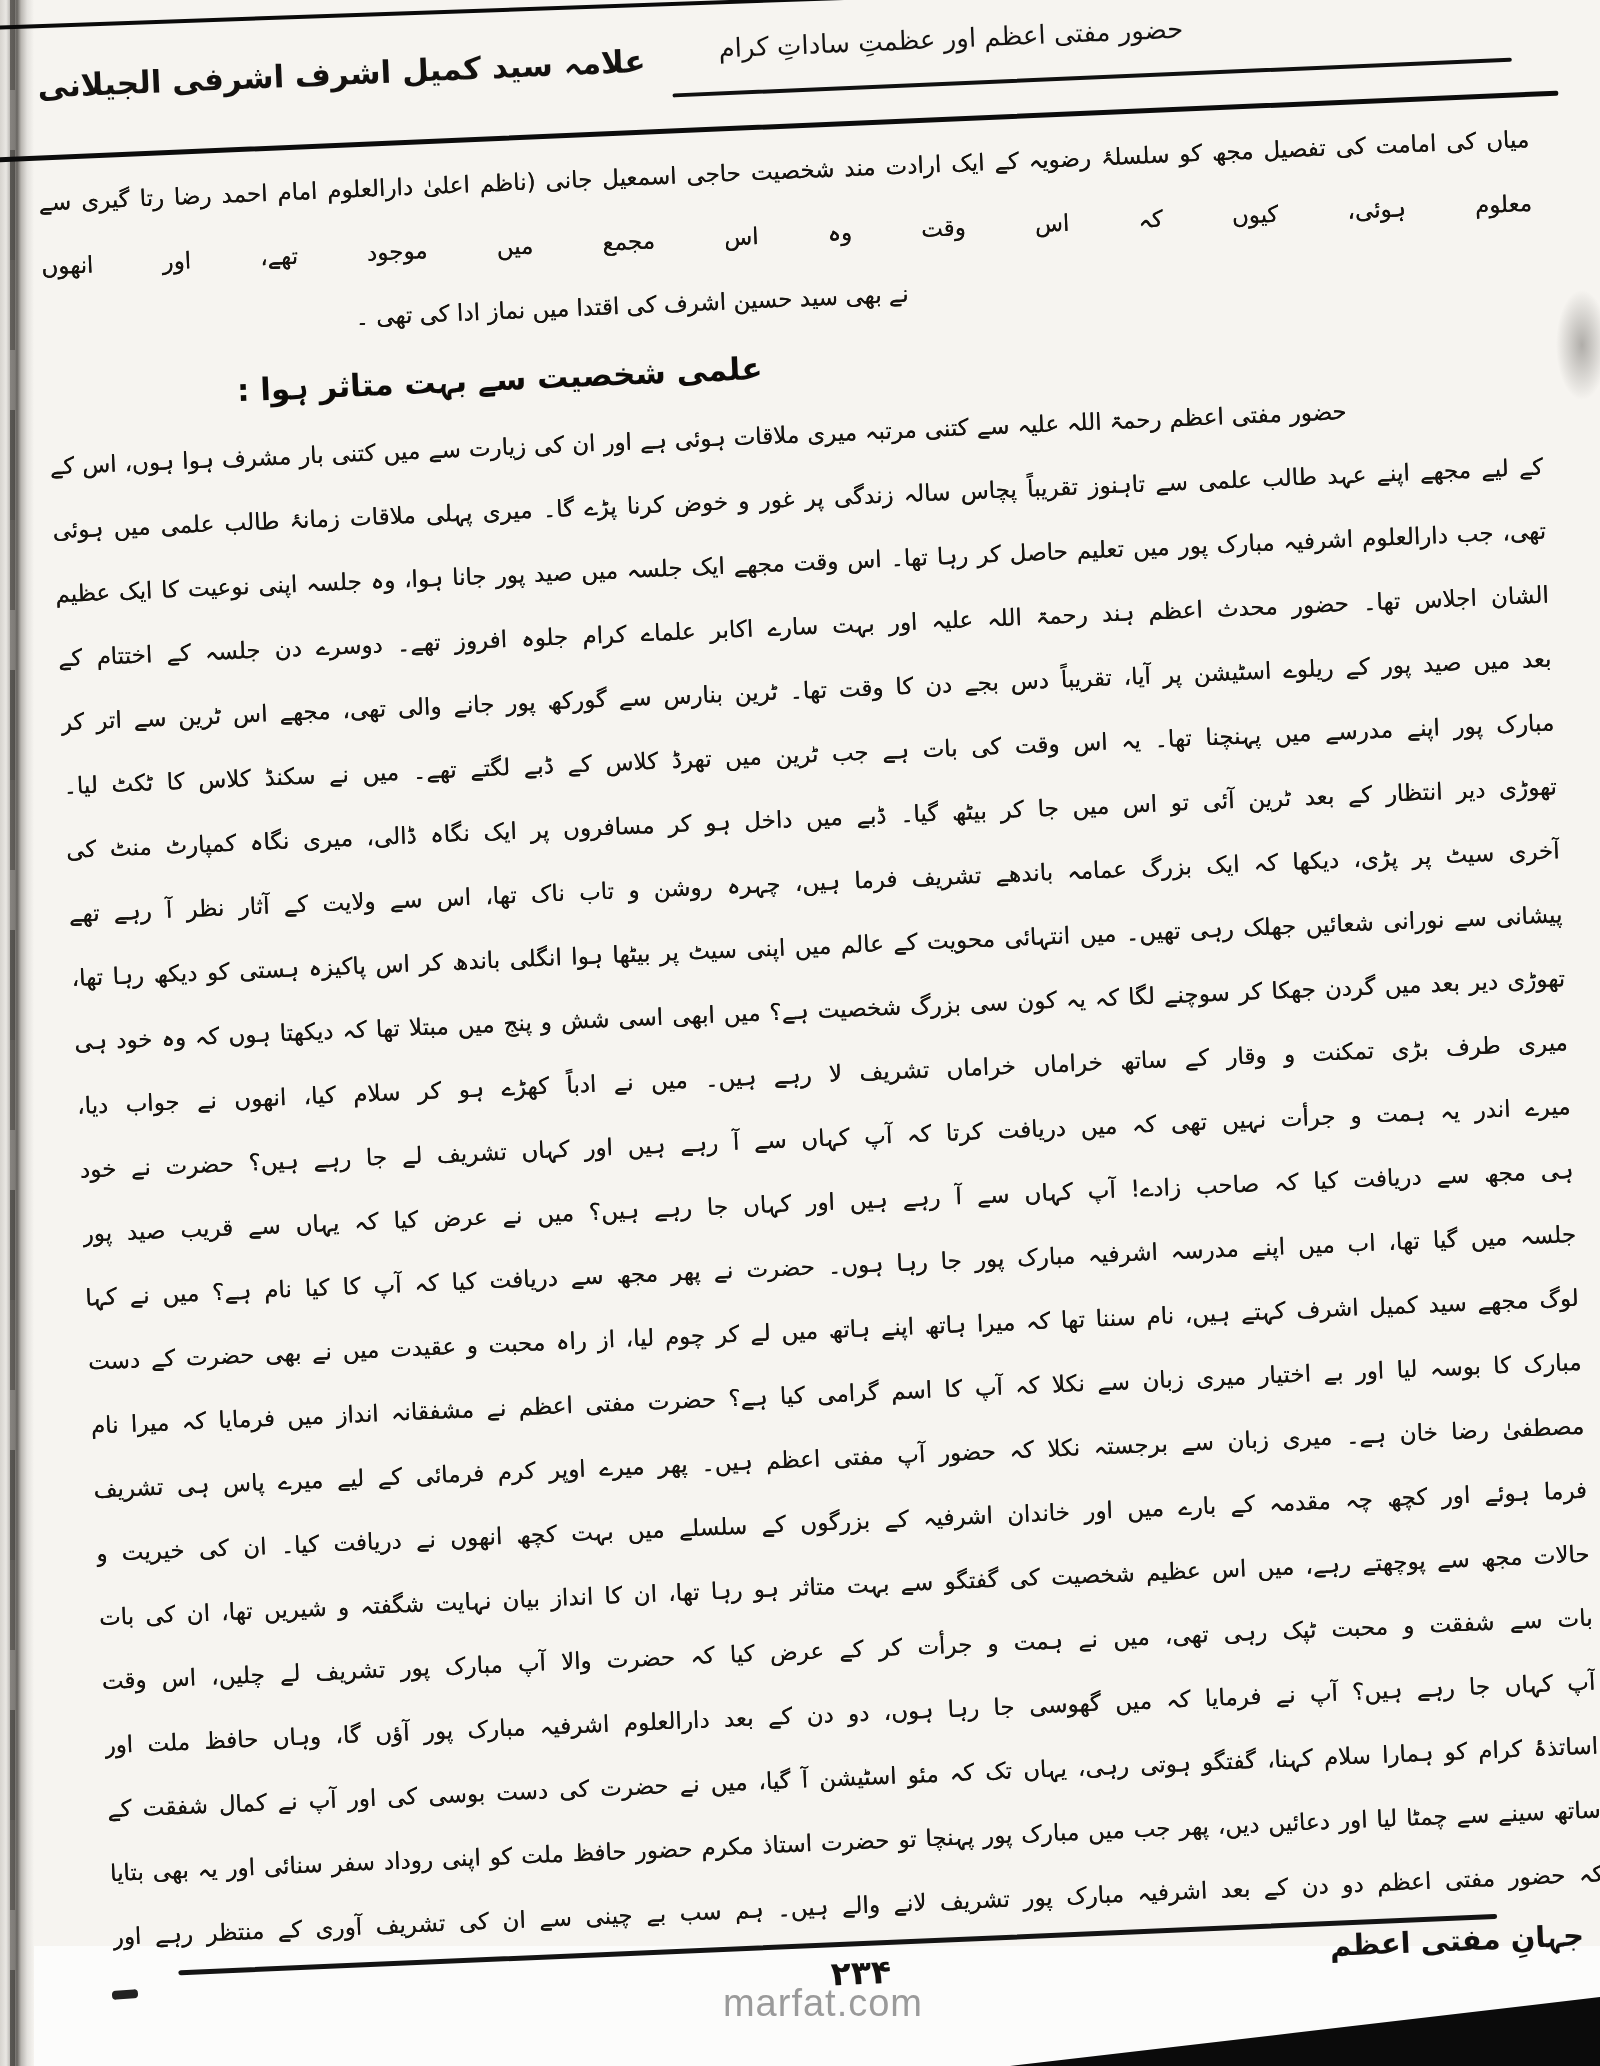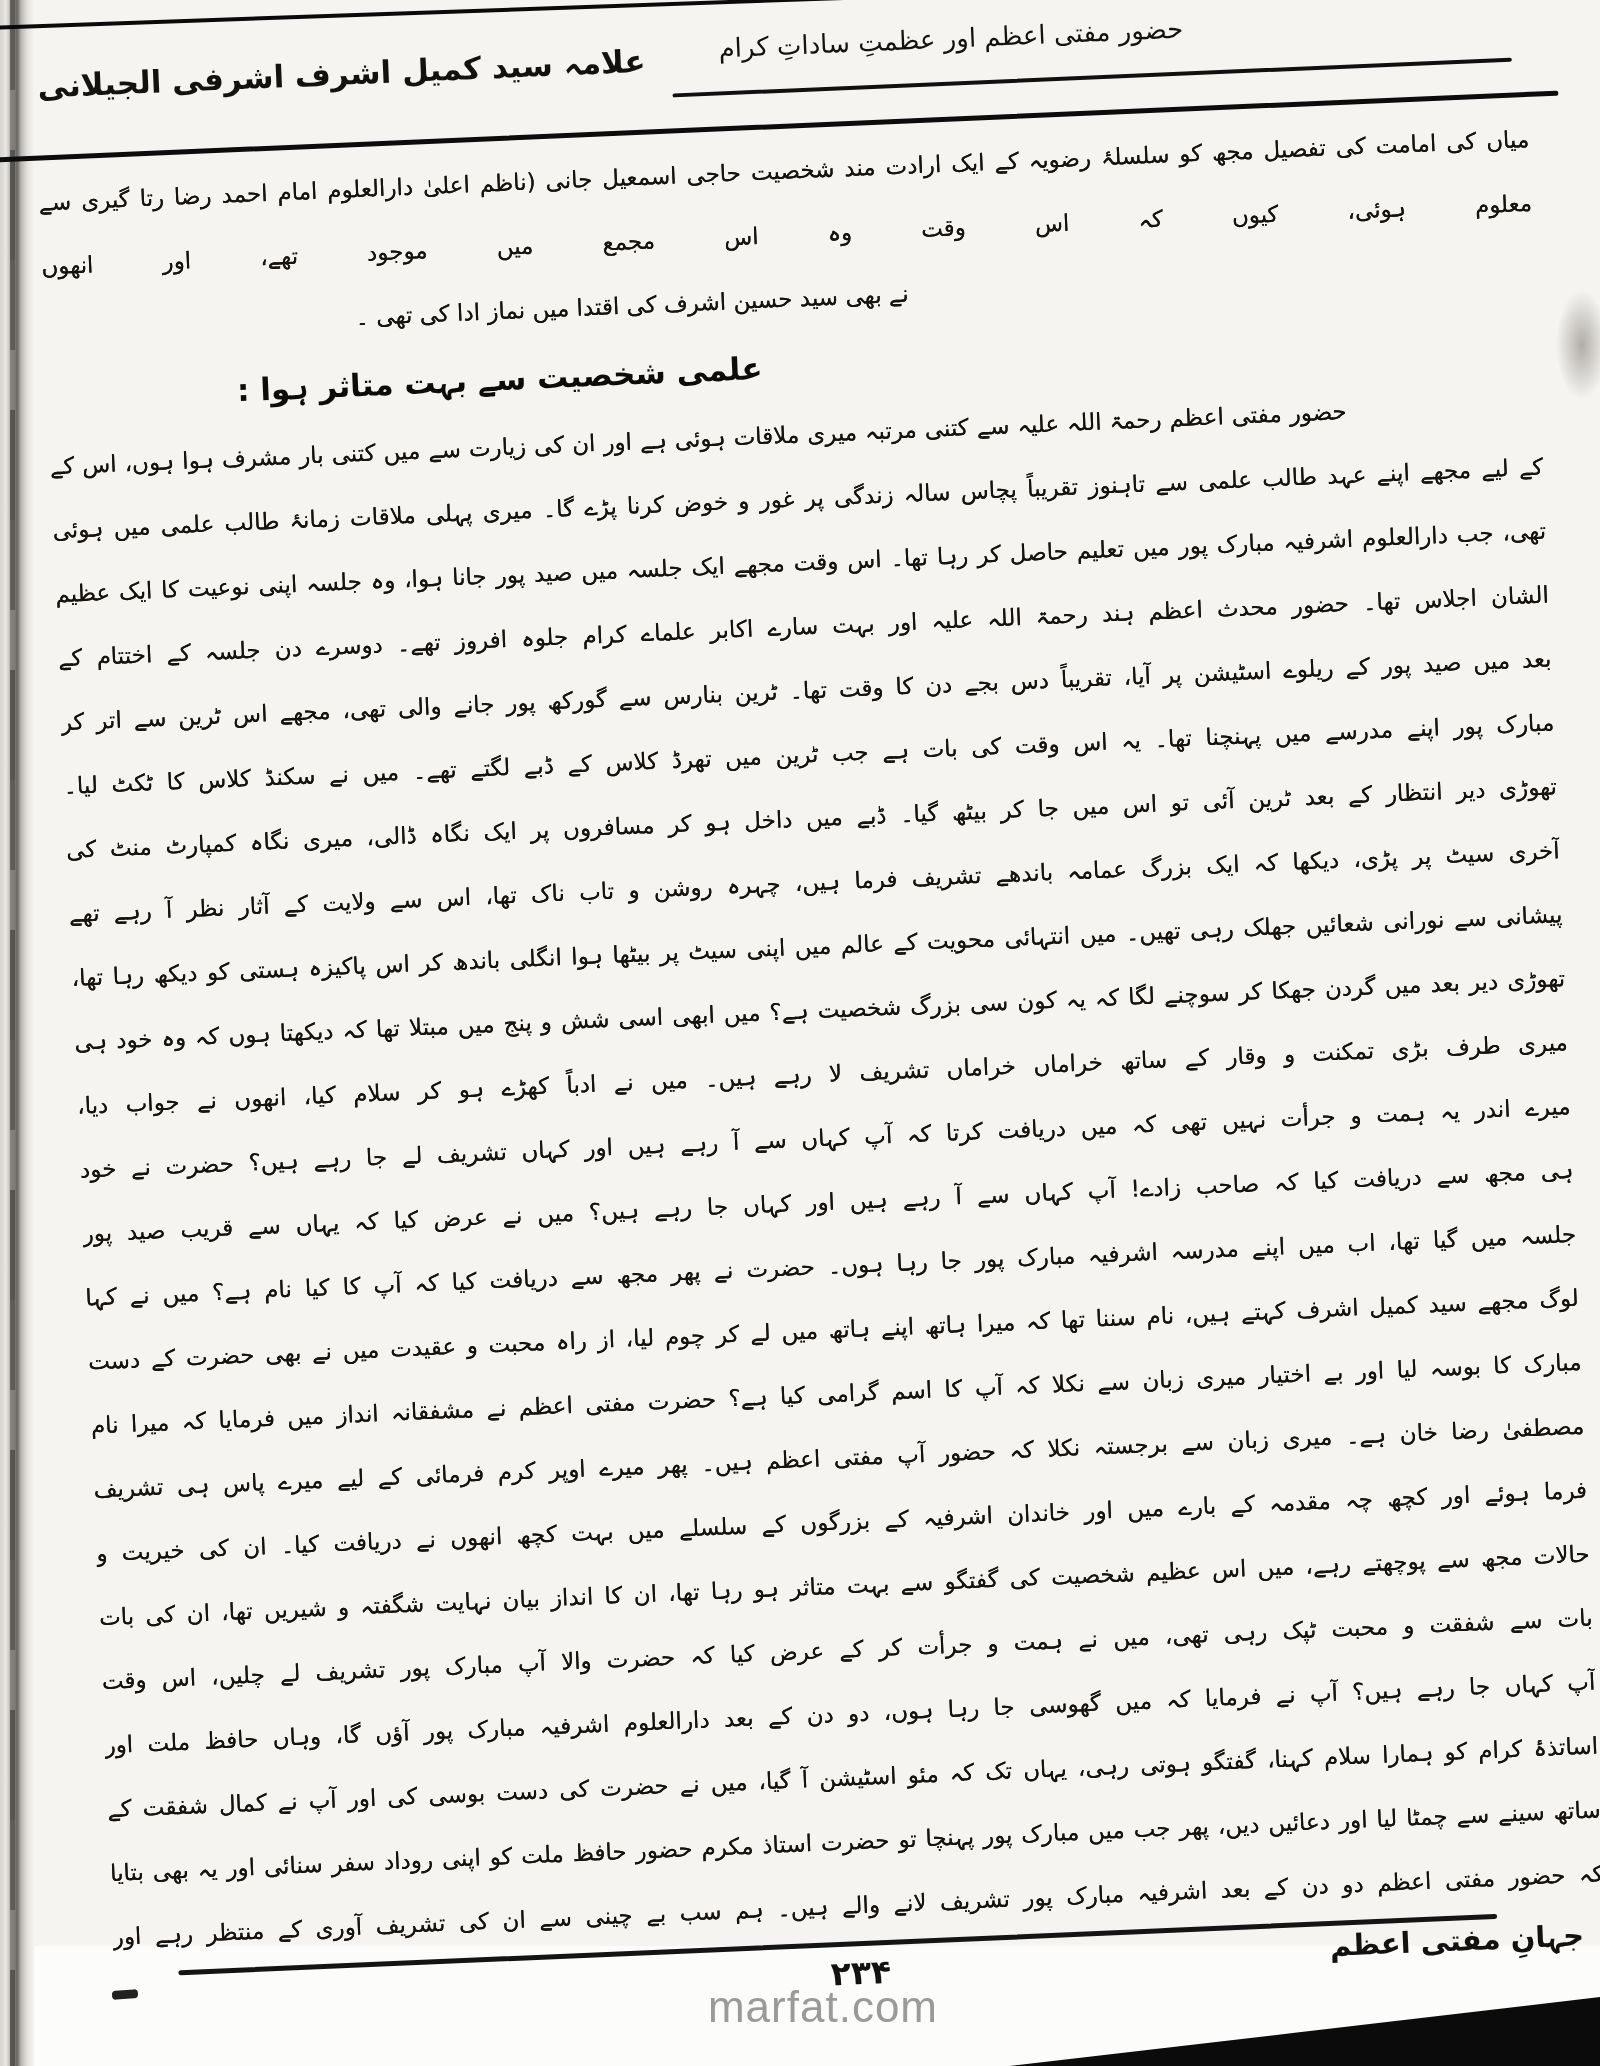--- a/index.html
+++ b/index.html
@@ -57,21 +57,21 @@
     direction:rtl;height:72px;line-height:72px;overflow:hidden;
     font-size:31px;font-weight:bold;text-align:right;padding-right:52%;
     white-space:nowrap;color:#0e0c09;
   }
   .rule-bottom{position:absolute;top:1932px;left:68px;width:88%;height:5px;background:#141414;border-radius:3px;}
   .pgnum{position:absolute;top:1944px;left:0;width:100%;text-align:center;font-size:33px;font-weight:bold;letter-spacing:4px;}
   .book-title{position:absolute;top:1940px;right:26px;font-size:29px;font-weight:bold;direction:rtl;white-space:nowrap;}
 
   .watermark{
     position:absolute;left:0;right:0;top:1982px;text-align:center;
-    color:#9a9a9a;font-size:44px;letter-spacing:1px;
+    color:#9a9a9a;font-size:38px;letter-spacing:1px;
     font-family:"Liberation Sans","DejaVu Sans",sans-serif;
     padding-left:46px;
   }
 </style>
 </head>
 <body>
 
 <div class="edge-left"></div>
 <div class="edge-top-line"></div>
 <div class="smudge"></div>

